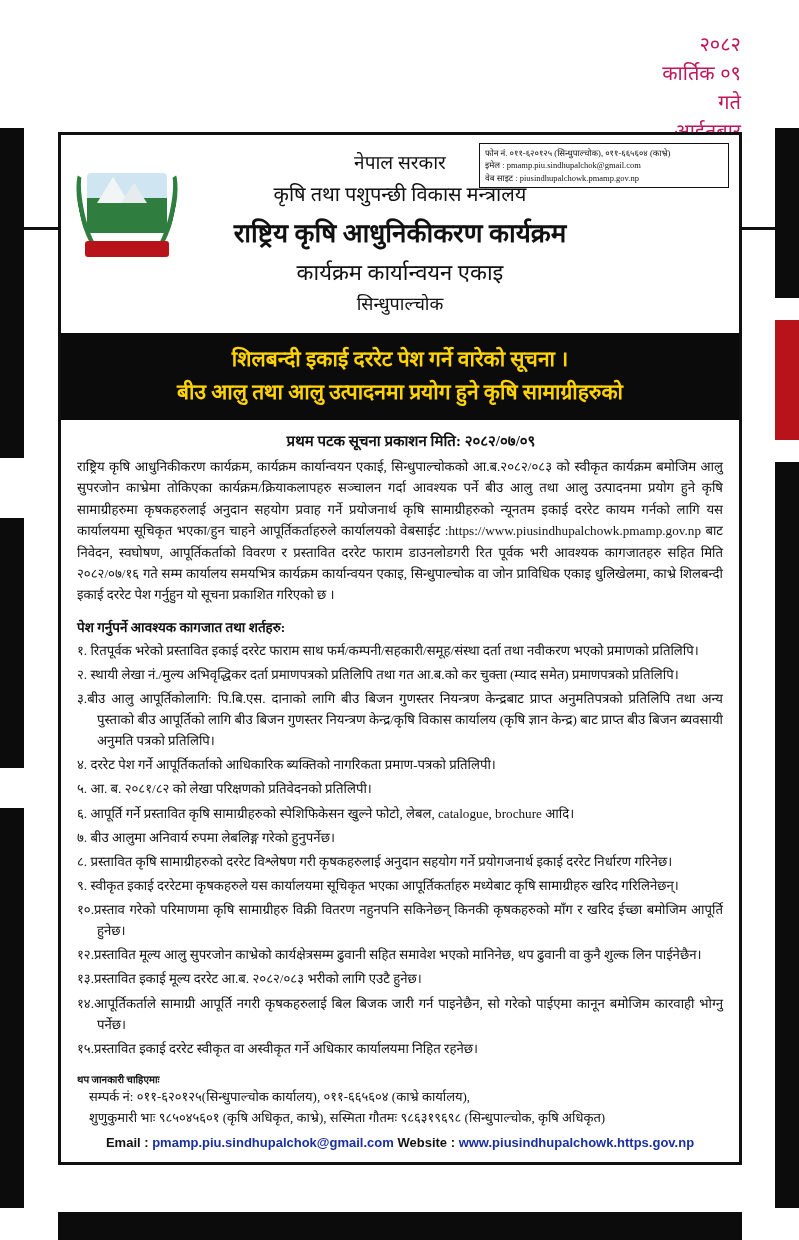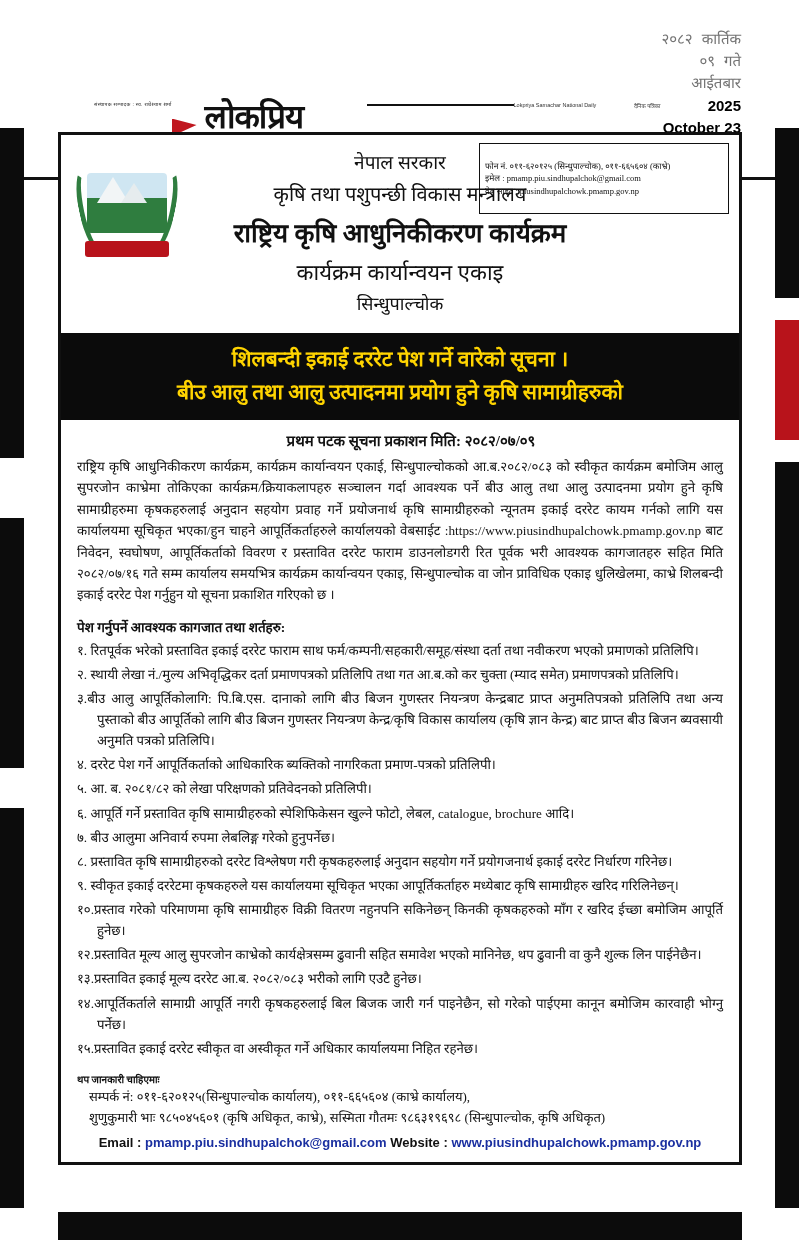--- a/index.html
+++ b/index.html
@@ -74,23 +74,23 @@
     font-size: 5.5px;
     color: #333;
     margin-top: 1px;
   }
   .date-block {
     text-align: right;
     line-height: 1.45;
     padding-bottom: 6px;
   }
   .date-np {
-    font-family: Liberation Mono, monospace;
-    font-size: 15px;
-    color: #737373;
+    font-family: Liberation Sans, sans-serif;
+    font-size: 20px;
+    color: #be185d;
   }
   .date-en {
     font-size: 15px;
     font-weight: bold;
     color: #000000;
     text-align: right;
   }
 
   .masthead-rule {
     border-top: 3px solid #111;
@@ -175,21 +175,21 @@
     background: #b8131b;
     border-radius: 3px;
   }
 
   .contact-box {
     position: absolute;
     right: 10px;
     top: 8px;
     width: 250px;
     border: 1px solid #111;
-    padding: 16px 5px;
+    padding: 3px 5px;
     font-family: "Liberation Serif", serif;
     font-size: 8.5px;
     line-height: 1.45;
     text-align: left;
     color: #111;
   }
   .contact-box .row { white-space: nowrap; overflow: hidden; text-overflow: ellipsis; }
 
   .gov-l1 { font-family:"Liberation Serif", serif; font-size: 19px; margin-top: 2px; }
   .gov-l2 { font-family:"Liberation Serif", serif; font-size: 20px; margin-top: 5px; }
@@ -391,21 +391,21 @@
     </ol>
 
     <div class="extra-title">थप जानकारी चाहिएमाः</div>
     <div class="extra-line">सम्पर्क नं: ०११-६२०१२५(सिन्धुपाल्चोक कार्यालय), ०११-६६५६०४  (काभ्रे कार्यालय),</div>
     <div class="extra-line">शुणुकुमारी भाः ९८५०४५६०१ (कृषि अधिकृत, काभ्रे), सस्मिता गौतमः ९८६३१९६९८ (सिन्धुपाल्चोक, कृषि अधिकृत)</div>
 
     <div class="email-line">
       <span class="lbl">Email :</span>
       <span>pmamp.piu.sindhupalchok@gmail.com</span>
       <span class="lbl">Website :</span>
-      <span>www.piusindhupalchowk.pmamp.gov.np</span>
+      <span>www.piusindhupalchowk.https.gov.np</span>
     </div>
   </div>
 
   <div class="bottom-strip">
     <span></span>
     <span></span>
     <span></span>
     <span></span>
   </div>
 </div>

